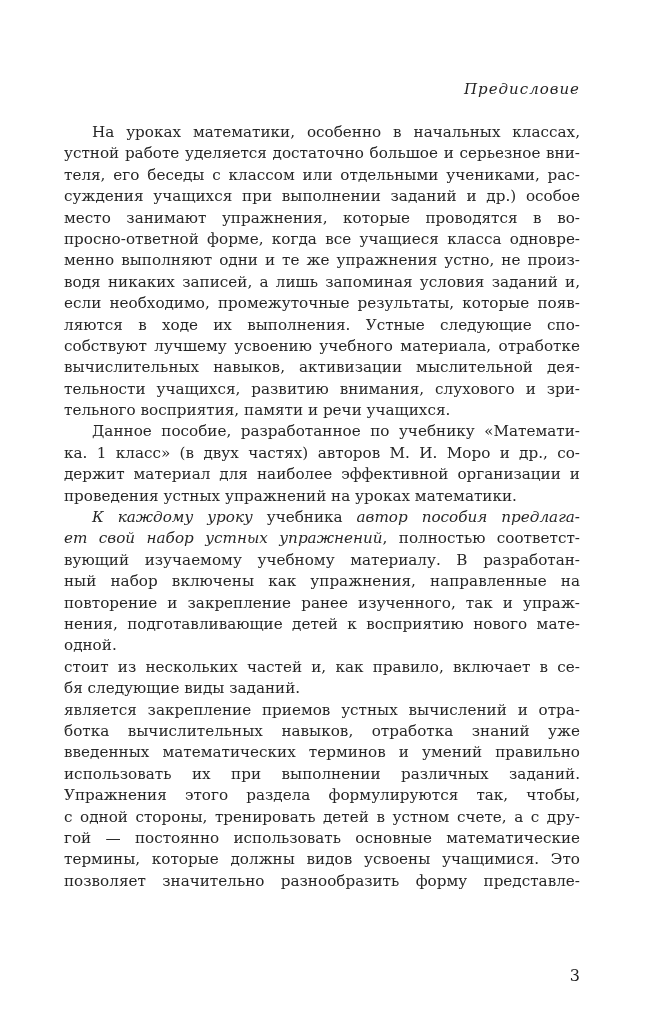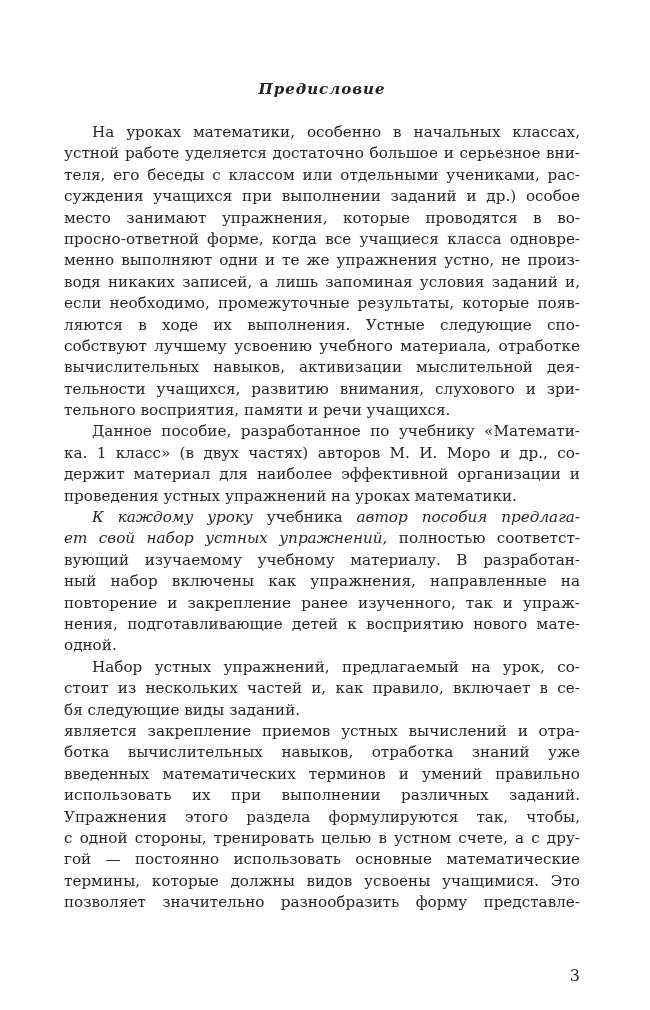--- a/index.html
+++ b/index.html
@@ -19,22 +19,22 @@
       position: absolute;
       left: 64px;
       top: 0;
       width: 516px;
     }
     .title {
       position: absolute;
       top: 80px;
       left: 0;
       width: 516px;
-      text-align: center;
-      font-weight: bold;
+      text-align: right;
+      font-weight: normal;
       font-style: italic;
       font-size: 15px;
       letter-spacing: 1px;
       color: #222;
     }
     .body-text {
       position: absolute;
       top: 122px;
       left: 0;
       width: 516px;
@@ -89,27 +89,26 @@
       <div class="line"><span>ка. 1 класс» (в двух частях) авторов М. И. Моро и др., со-</span></div>
       <div class="line"><span>держит материал для наиболее эффективной организации и</span></div>
       <div class="line last"><span>проведения устных упражнений на уроках математики.</span></div>
       <div class="line indent"><span class="it">К каждому уроку</span><span> учебника </span><span class="it">автор пособия предлага-</span></div>
       <div class="line"><span class="it">ет свой набор устных упражнений</span><span>, полностью соответст-</span></div>
       <div class="line"><span>вующий изучаемому учебному материалу. В разработан-</span></div>
       <div class="line"><span>ный набор включены как упражнения, направленные на</span></div>
       <div class="line"><span>повторение и закрепление ранее изученного, так и упраж-</span></div>
       <div class="line"><span>нения, подготавливающие детей к восприятию нового мате-</span></div>
       <div class="line last"><span>одной.</span></div>
-      <div class="line indent"><span>Набор устных упражнений, предлагаемый на урок, со-</span></div>
       <div class="line"><span>стоит из нескольких частей и, как правило, включает в се-</span></div>
       <div class="line last"><span>бя следующие виды заданий.</span></div>
       <div class="line"><span>является закрепление приемов устных вычислений и отра-</span></div>
       <div class="line"><span>ботка вычислительных навыков, отработка знаний уже</span></div>
       <div class="line"><span>введенных математических терминов и умений правильно</span></div>
       <div class="line"><span>использовать их при выполнении различных заданий.</span></div>
       <div class="line"><span>Упражнения этого раздела формулируются так, чтобы,</span></div>
-      <div class="line"><span>с одной стороны, тренировать целью в устном счете, а с дру-</span></div>
+      <div class="line"><span>с одной стороны, тренировать детей в устном счете, а с дру-</span></div>
       <div class="line"><span>гой — постоянно использовать основные математические</span></div>
       <div class="line"><span>термины, которые должны видов усвоены учащимися. Это</span></div>
       <div class="line"><span>позволяет значительно разнообразить форму представле-</span></div>
     </div>
 </div>
 <div class="page-number">3</div>
 
 </body></html>

